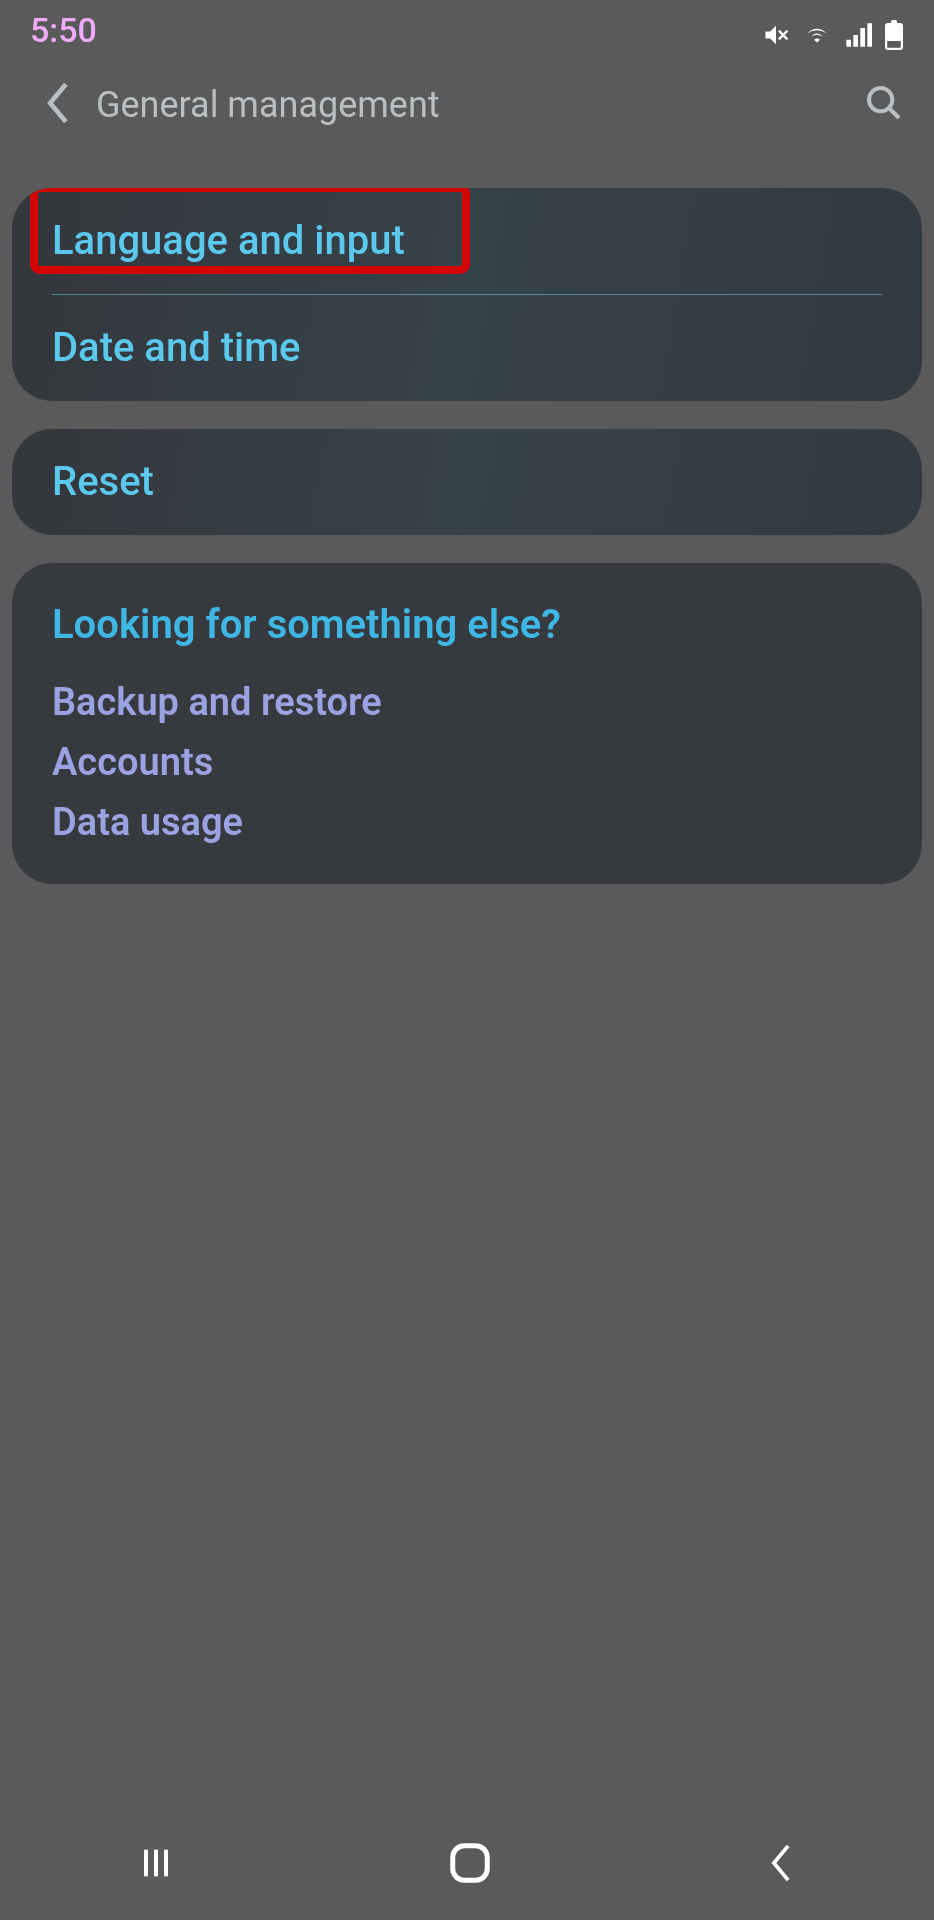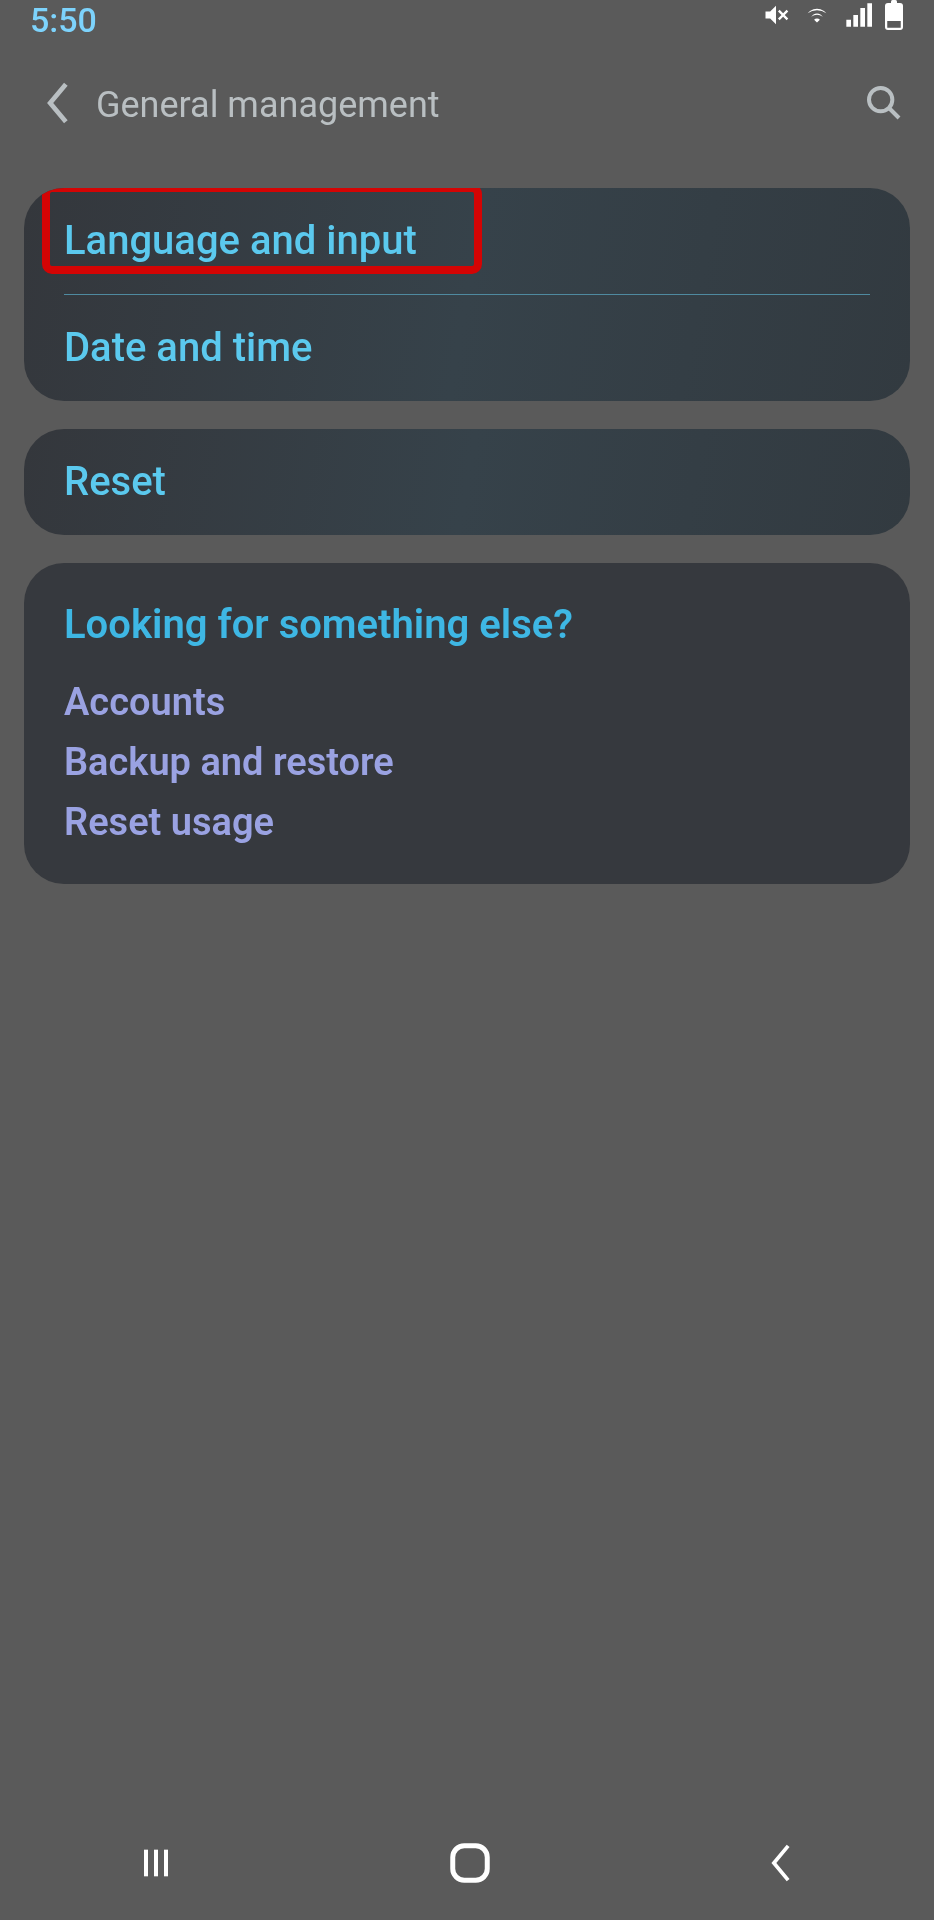--- a/index.html
+++ b/index.html
@@ -9,26 +9,26 @@
     font-family: -apple-system, Roboto, "Segoe UI", Arial, sans-serif;
     color: #e0e0e0;
     position: relative;
     overflow: hidden;
   }
 
   
   .status-bar {
     height: 50px;
     display: flex;
-    align-items: flex-start;
+    align-items: flex-end;
     justify-content: space-between;
     padding: 0 30px;
     font-size: 34px;
     font-weight: 500;
-    color: #7dd3fc;
+    color: #f0abfc;
   }
   .status-right { display: flex; align-items: center; gap: 12px; }
   .status-right svg { display: block; }
 
   
   .app-bar {
     height: 110px;
     display: flex;
     align-items: center;
     gap: 24px;
@@ -36,21 +36,21 @@
   }
   .app-bar .title {
     flex: 1;
     font-size: 36px;
     font-weight: 400;
     color: #b9bfc2;
   }
   .app-bar .back, .app-bar .search { color: #b9bfc2; }
 
   
-  .content { padding: 0 24px; }
+  .content { padding: 0 12px; }
 
   .card {
     background: #36393e;
     border-radius: 40px;
     margin-top: 28px;
     overflow: hidden;
   }
   .card.gradient {
     background: linear-gradient(100deg,#34373c 0%,#36424a 50%,#323a40 100%);
   }
@@ -157,23 +157,23 @@
     <div class="highlight-box" style="left:18px; top:-4px; width:440px; height:90px;"></div>
   </div>
 
 
   <div class="card gradient">
     <div class="row">Reset</div>
   </div>
 
   <div class="card">
     <div class="lf-title">Looking for something else?</div>
+    <div class="lf-link">Backup and restore</div>
     <div class="lf-link">Accounts</div>
-    <div class="lf-link">Backup and restore</div>
-    <div class="lf-link">Reset usage</div>
+    <div class="lf-link">Data usage</div>
   </div>
 
 </div>
 
 <div class="nav-bar">
   <span>
     <svg width="40" height="40" viewBox="0 0 24 24" stroke="#ffffff" stroke-width="2.4">
         <line x1="6" y1="4" x2="6" y2="20"></line>
         <line x1="12" y1="4" x2="12" y2="20"></line>
         <line x1="18" y1="4" x2="18" y2="20"></line>

